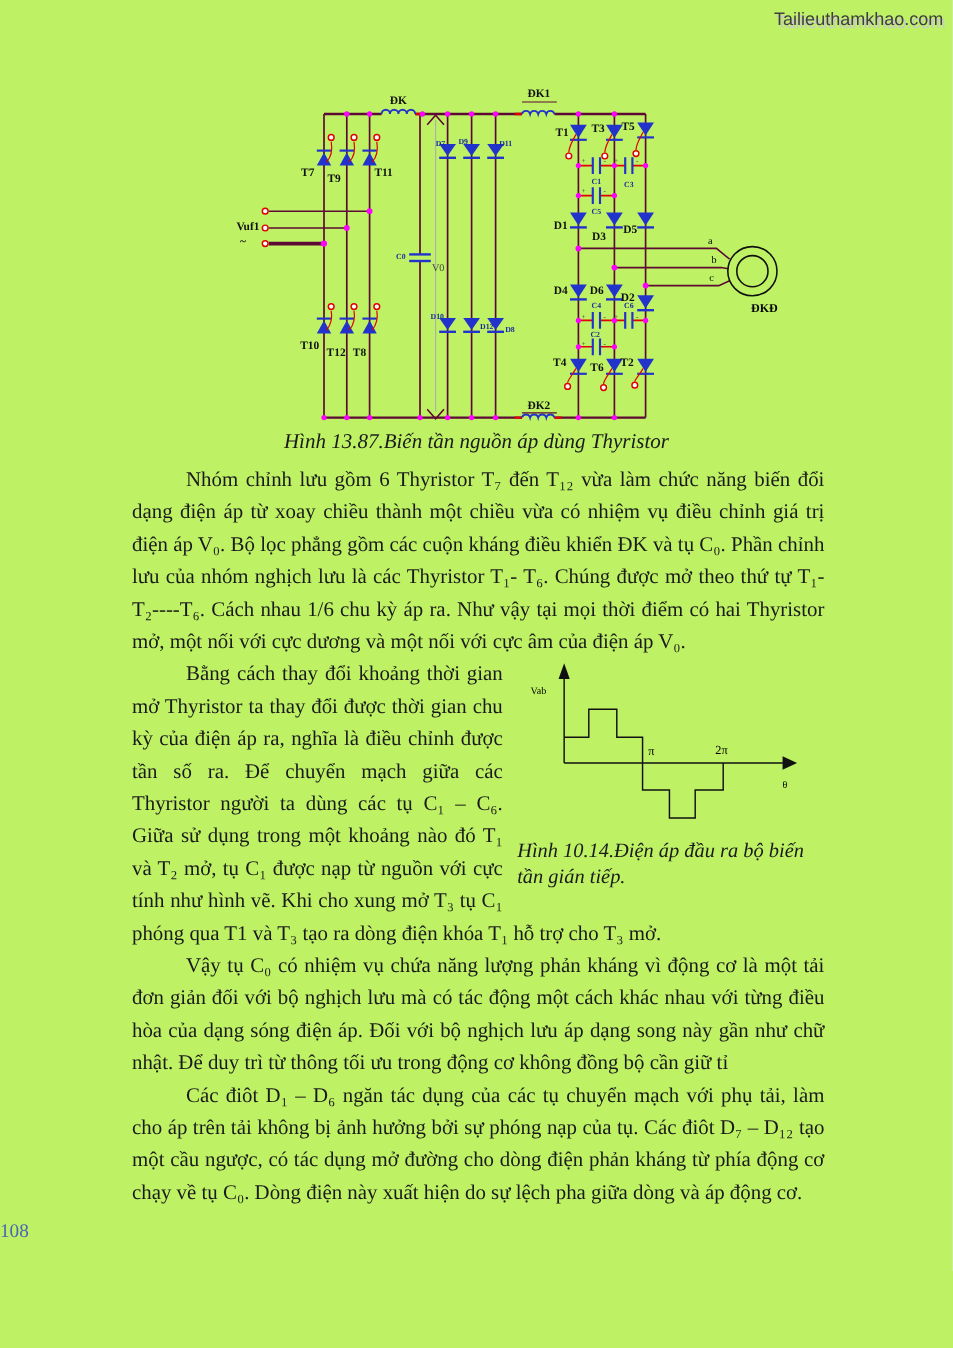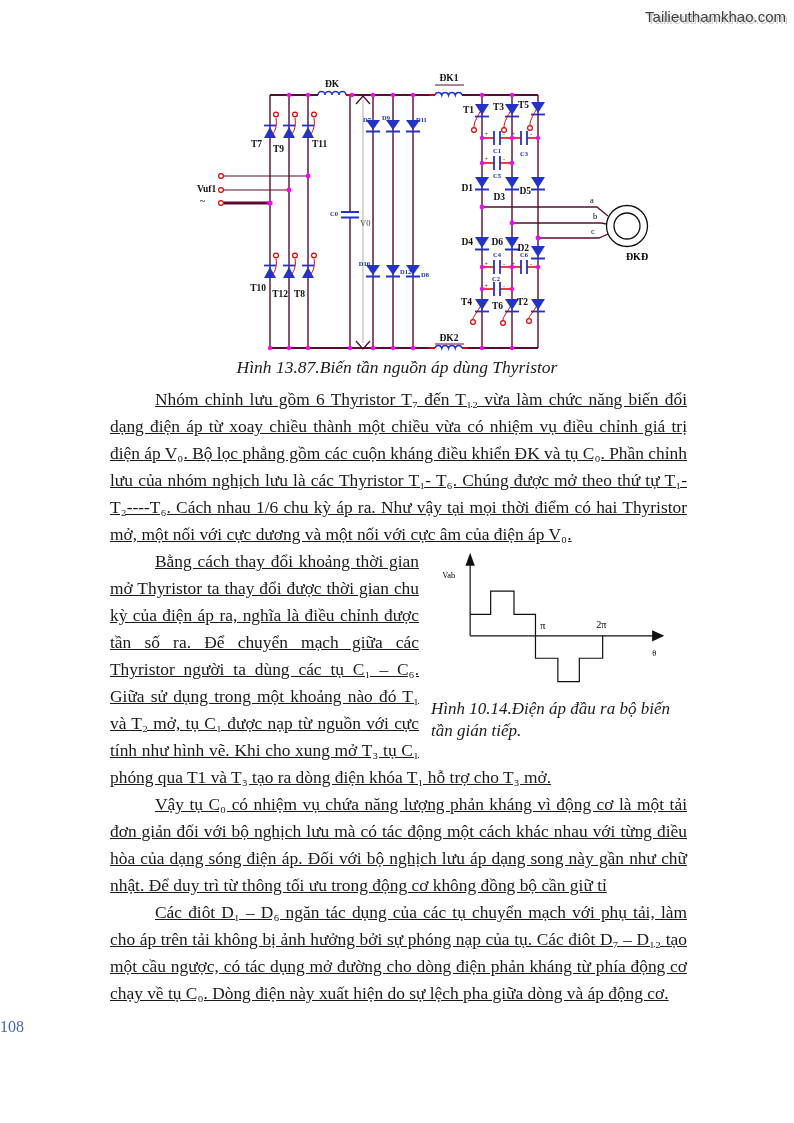--- a/index.html
+++ b/index.html
@@ -1,34 +1,34 @@
 <!DOCTYPE html>
 <html><head>
 <meta charset="utf-8">
 <style>
   html,body{margin:0;padding:0;background:#e8e8e8;}
   .page{
-    position:relative;width:794px;height:1123px;margin:0 auto;background:#ffffff;
+    position:relative;width:794px;height:1123px;margin:0 auto;background:#bef264;
     font-family:"Liberation Serif","DejaVu Serif",serif;color:#1a1a1a;overflow:hidden;
   }
   .watermark{
     position:absolute;top:8px;right:8px;
     font-family:"Liberation Sans","DejaVu Sans",sans-serif;
     font-size:15px;color:#3f3f3f;text-shadow:2px 2px 0 #c9c9c9;
   }
   .circuit-wrap{position:absolute;left:195px;top:70px;width:500px;height:295px;}
   .caption13{
     position:absolute;left:0;top:357px;width:100%;text-align:center;
     font-style:italic;font-size:17.5px;
   }
   .body-text{
     position:absolute;left:110px;top:386px;width:577px;
     font-size:17.4px;line-height:27px;text-align:justify;
   }
-  .body-text p{margin:0;text-indent:45px;text-decoration:underline;}
+  .body-text p{margin:0;text-indent:45px;}
   .fig14{
     float:right;width:256px;margin:2px 0 2px 12px;text-align:left;
   }
   .cap14{font-style:italic;font-size:17px;line-height:22px;text-indent:0;}
   .pageno{
     position:absolute;left:0;top:1018px;width:100%;
     font-size:16px;color:#4a64b4;
   }
   svg text{font-family:"Liberation Serif","DejaVu Serif",serif;}
   .lblB{font-size:9.5px;font-weight:bold;fill:#101010;}

